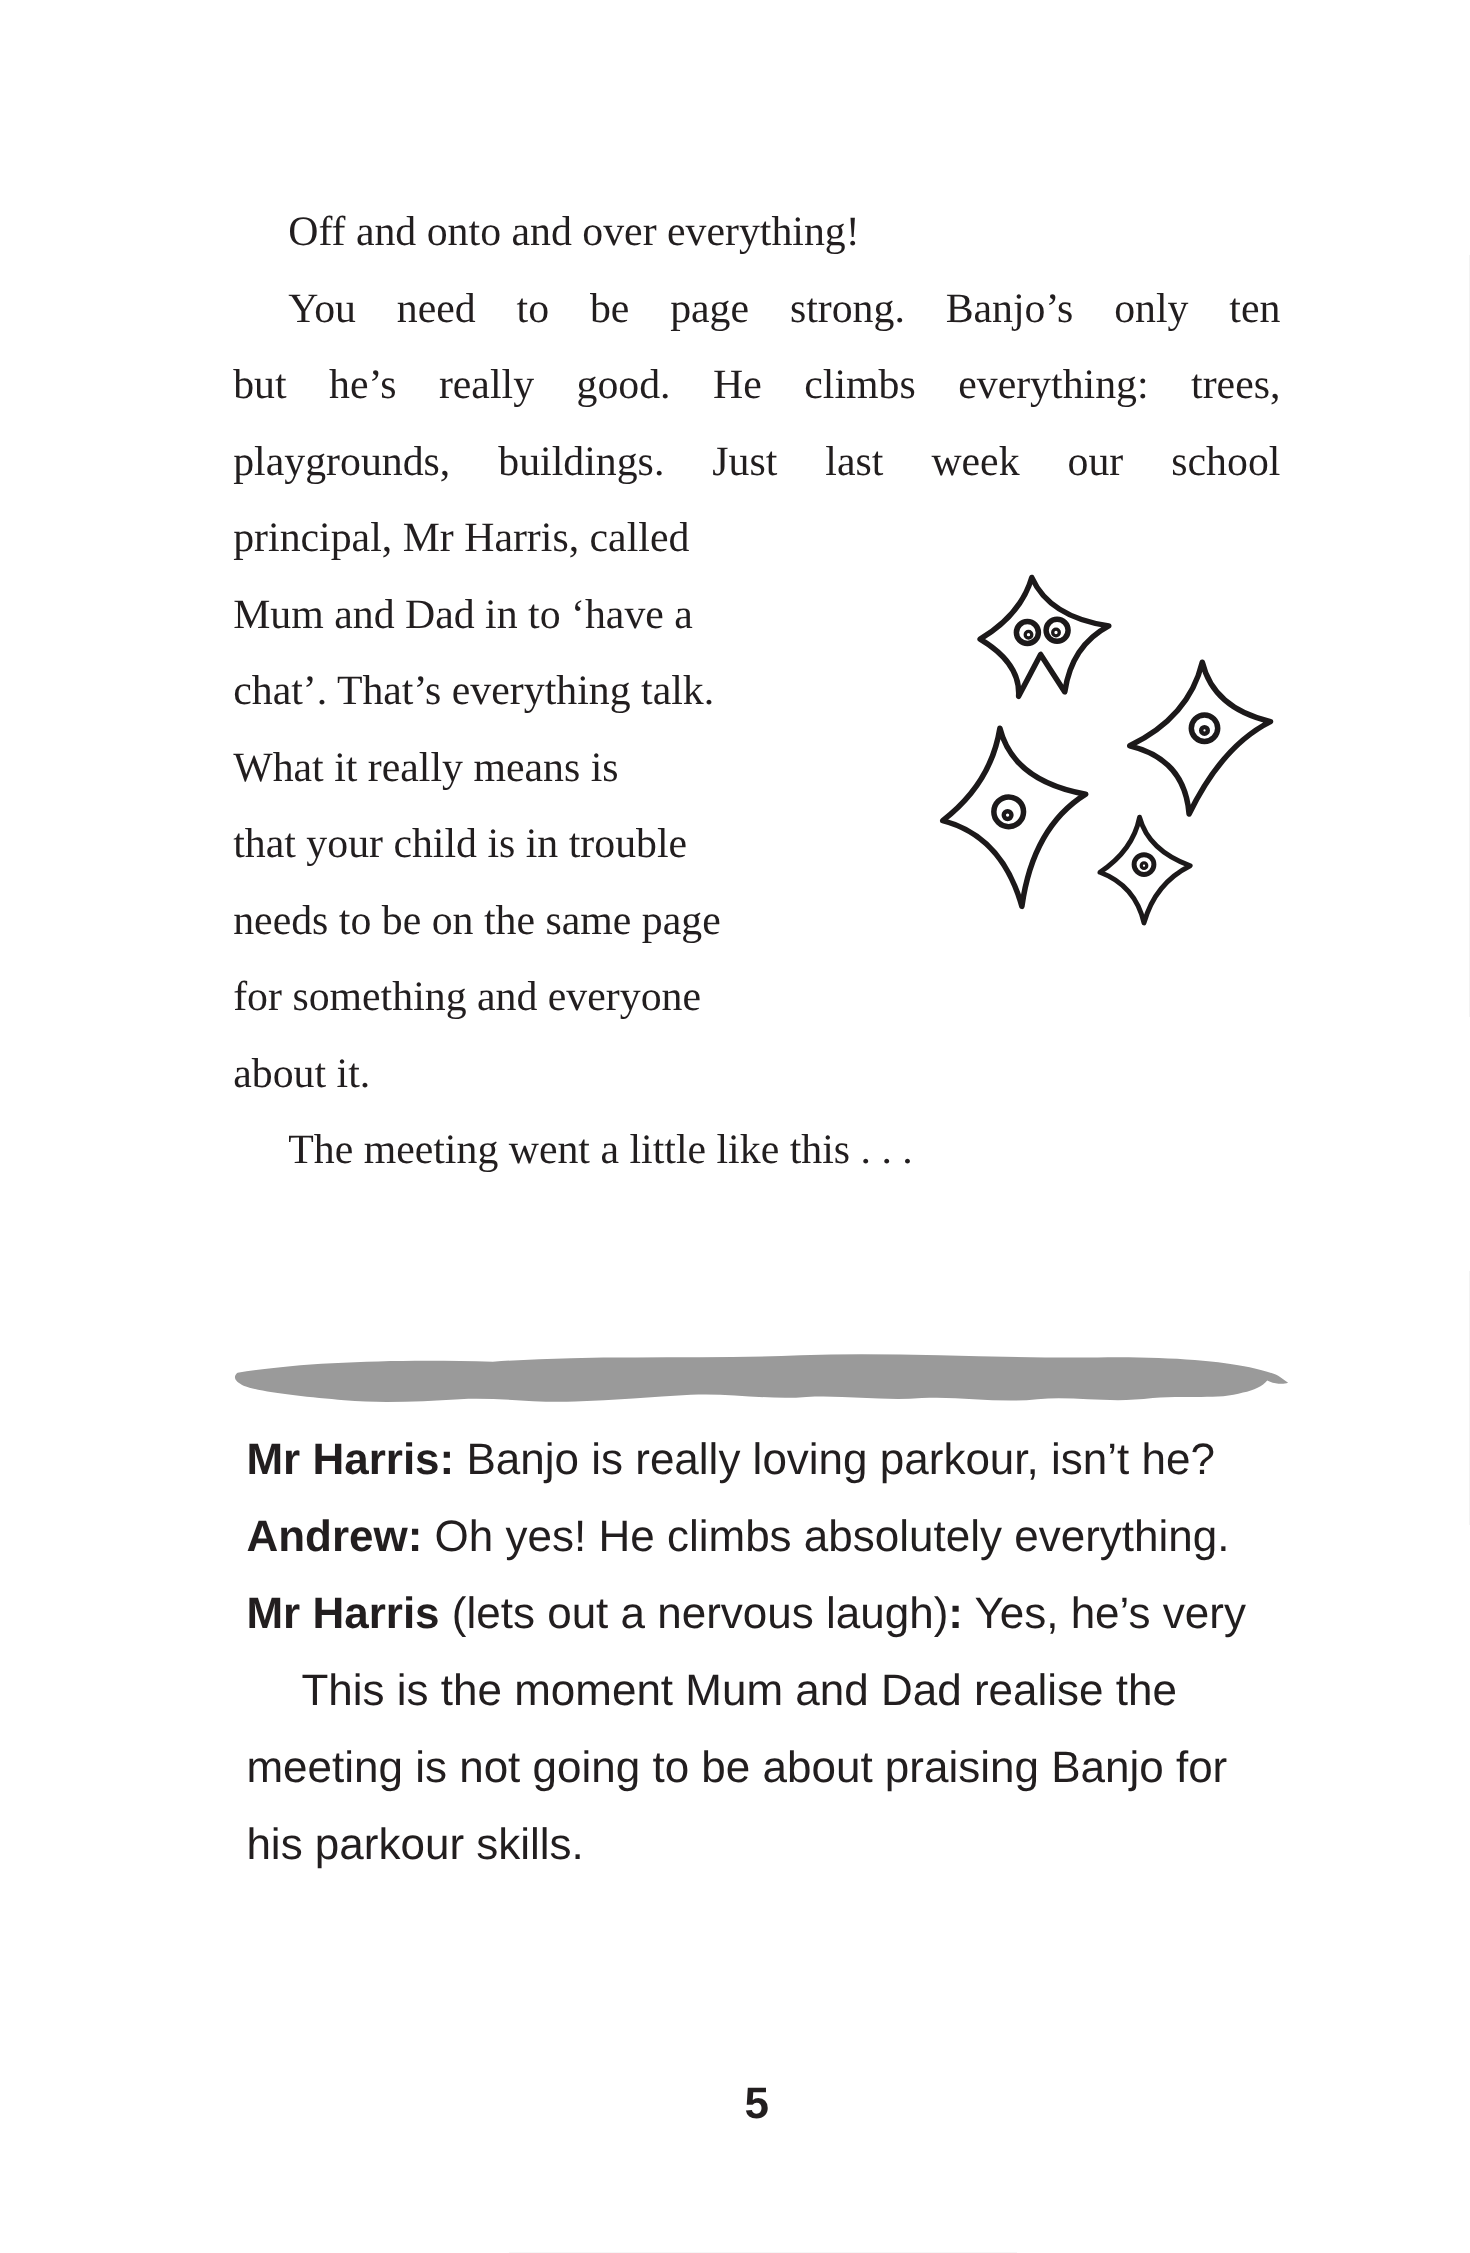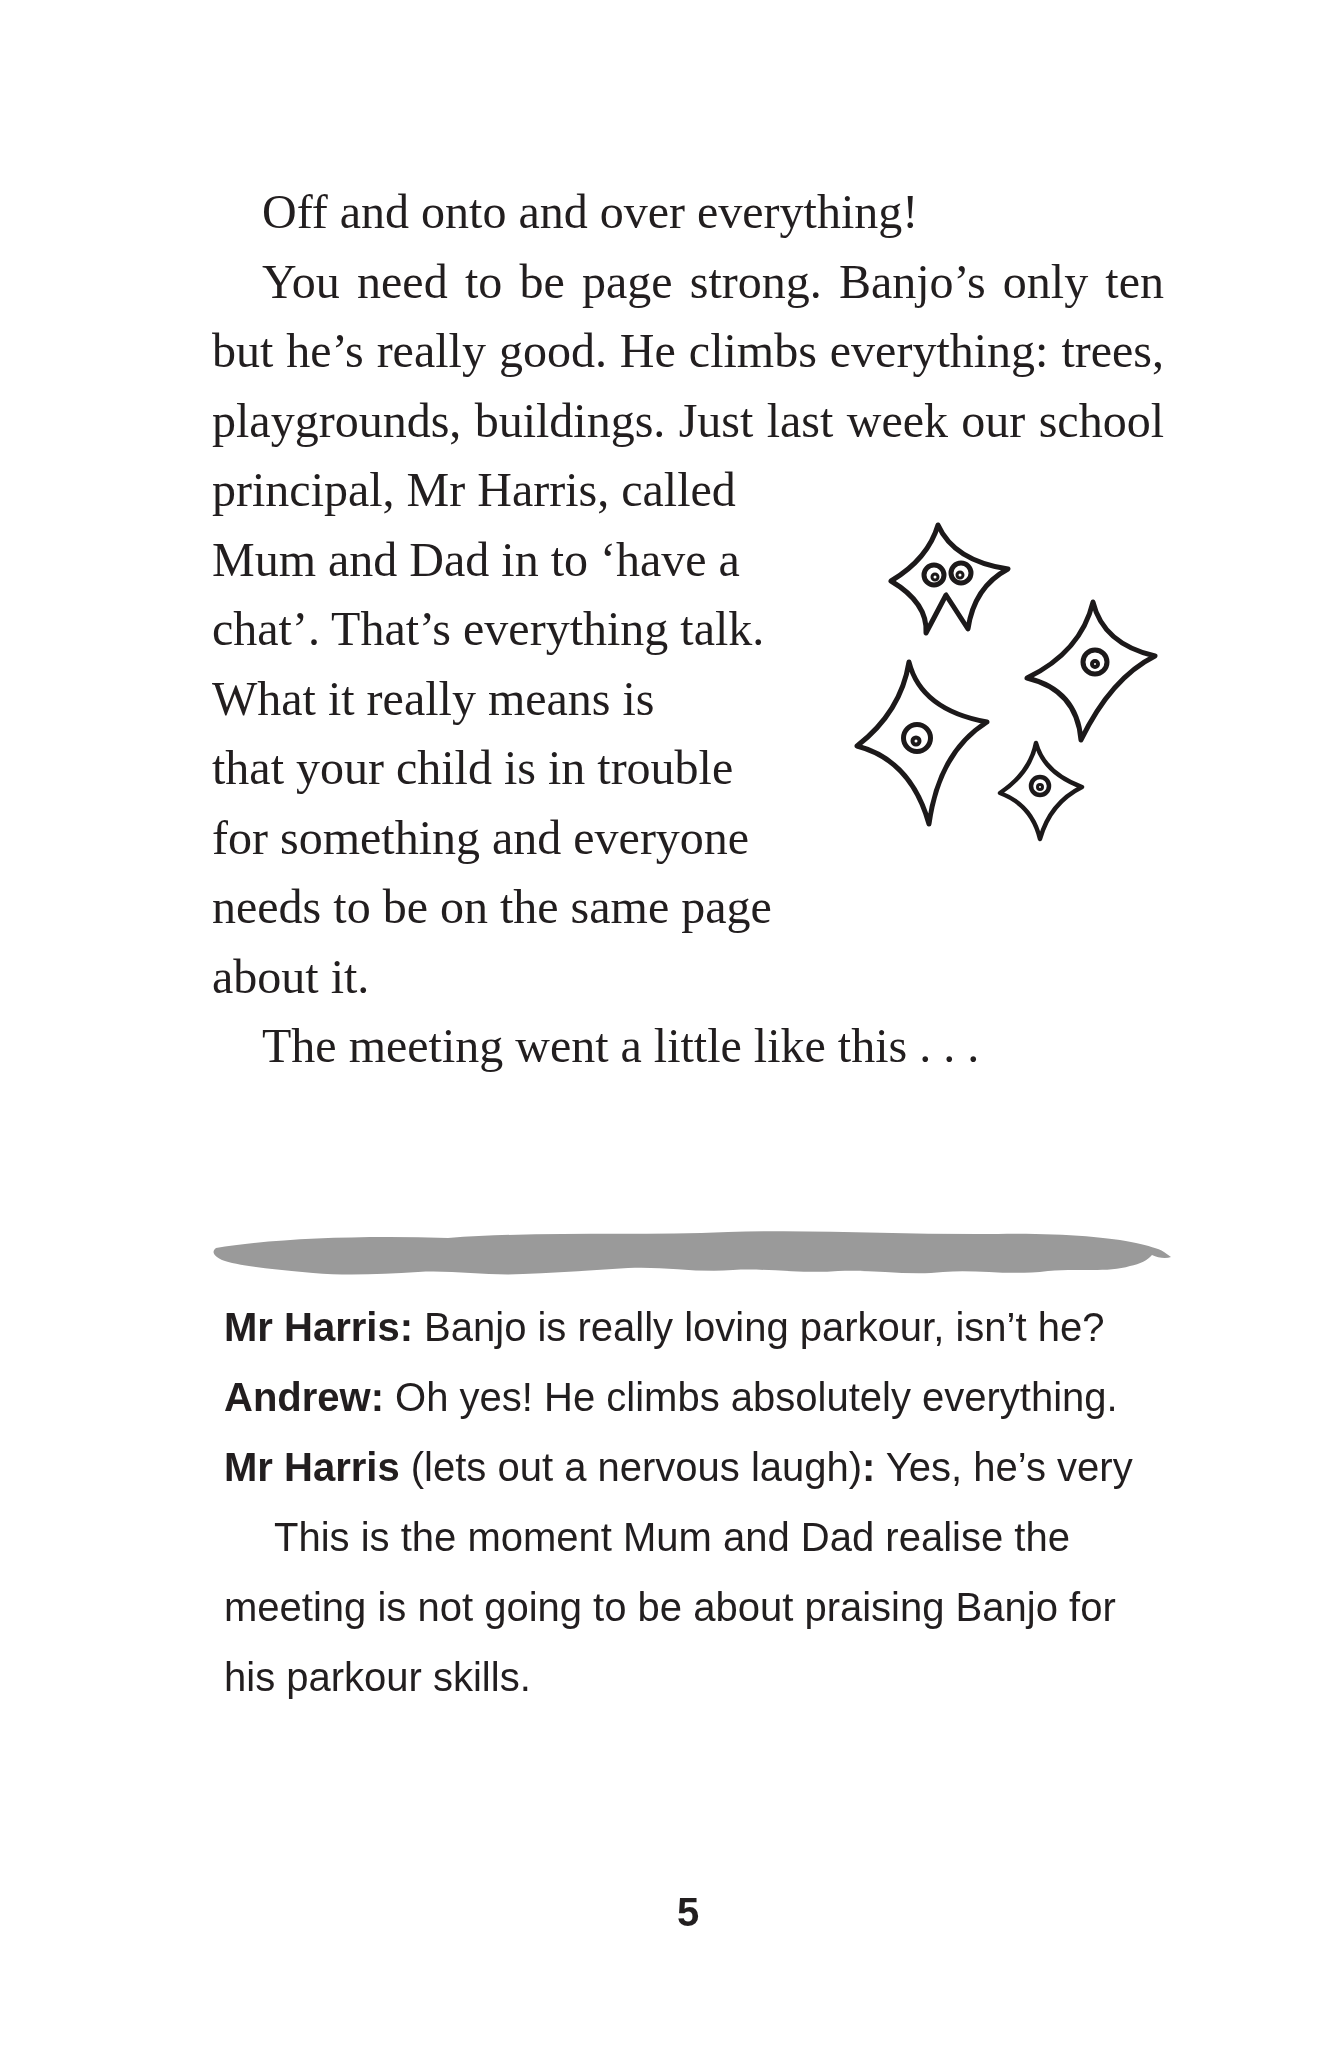--- a/index.html
+++ b/index.html
@@ -8,21 +8,21 @@
     width:1336px;height:2048px;
     margin:0 auto;
     background:var(--paper,#ffffff);
     color:var(--ink,#221e1f);
     overflow:hidden;
   }
   
   .narrative{
     position:absolute;left:212px;top:177px;width:952px;
     font-family:"Liberation Serif","DejaVu Serif",serif;
-    font-size:48px;line-height:69.5px;
+    font-size:38px;line-height:69.5px;
   }
   .narrative .line{white-space:nowrap;}
   .narrative .ind{text-indent:50px;}
   .narrative .just{text-align:justify;text-align-last:justify;text-justify:inter-word;white-space:normal;}
   
   .dialogue{
     position:absolute;left:224px;top:1292px;width:952px;
     font-family:"Liberation Sans","DejaVu Sans",sans-serif;
     font-size:40px;line-height:70px;
   }
@@ -50,22 +50,22 @@
       <div class="line ind">Off and onto and over everything!</div>
       <div class="line ind just">You need to be page strong. Banjo’s only ten</div>
       <div class="line just">but he’s really good. He climbs everything: trees,</div>
       <div class="line just">playgrounds, buildings. Just last week our school</div>
       <div class="narrow">
         <div class="line">principal, Mr Harris, called</div>
         <div class="line">Mum and Dad in to ‘have a</div>
         <div class="line">chat’. That’s everything talk.</div>
         <div class="line">What it really means is</div>
         <div class="line">that your child is in trouble</div>
+        <div class="line">needs to be on the same page</div>
         <div class="line">for something and everyone</div>
-        <div class="line">needs to be on the same page</div>
         <div class="line">about it.</div>
       </div>
       <div class="line ind">The meeting went a little like this . . .</div>
     </div>
 
   <svg class="stars" width="320" height="335" viewBox="0 0 320 335">
     <g class="star" stroke-width="5" stroke="#1c191a">
       <g transform="translate(38,8)">
         <path d="M50,2 Q66,38 120,46 Q86,64 80,106 L58,72 L38,110 Q40,80 3,58 Q40,36 50,2 Z"></path>
         <circle cx="46" cy="52" r="10"></circle>

